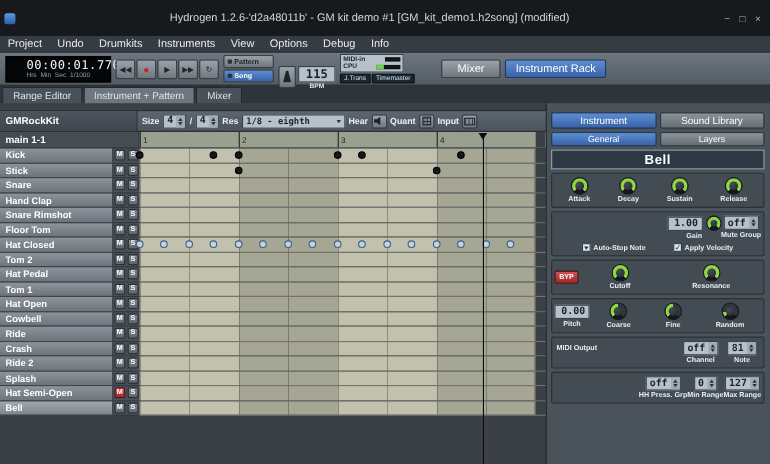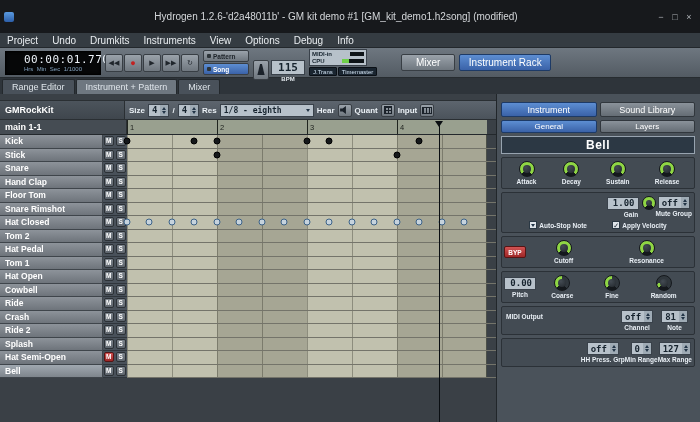--- a/index.html
+++ b/index.html
@@ -314,33 +314,33 @@
             <div class="ms-btn">M</div>
           </div>
           <div class="row-ms">
             <div class="ms-btn">S</div>
           </div>
           <div class="row-grid">
             <div class="grid-lines"></div>
           </div>
         </div>
         <div class="pe-row">
+          <div class="row-name">Snare Rimshot</div>
+          <div class="row-ms">
+            <div class="ms-btn">M</div>
+          </div>
+          <div class="row-ms">
+            <div class="ms-btn">S</div>
+          </div>
+          <div class="row-grid">
+            <div class="grid-lines"></div>
+          </div>
+        </div>
+        <div class="pe-row">
           <div class="row-name">Floor Tom</div>
-          <div class="row-ms">
-            <div class="ms-btn">M</div>
-          </div>
-          <div class="row-ms">
-            <div class="ms-btn">S</div>
-          </div>
-          <div class="row-grid">
-            <div class="grid-lines"></div>
-          </div>
-        </div>
-        <div class="pe-row">
-          <div class="row-name">Snare Rimshot</div>
           <div class="row-ms">
             <div class="ms-btn">M</div>
           </div>
           <div class="row-ms">
             <div class="ms-btn">S</div>
           </div>
           <div class="row-grid">
             <div class="grid-lines"></div>
           </div>
         </div>

